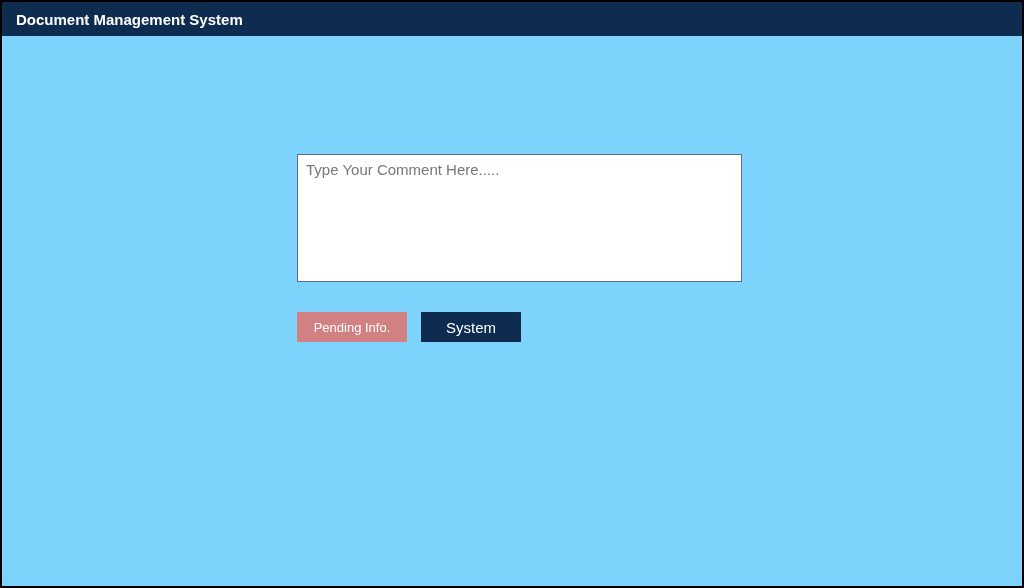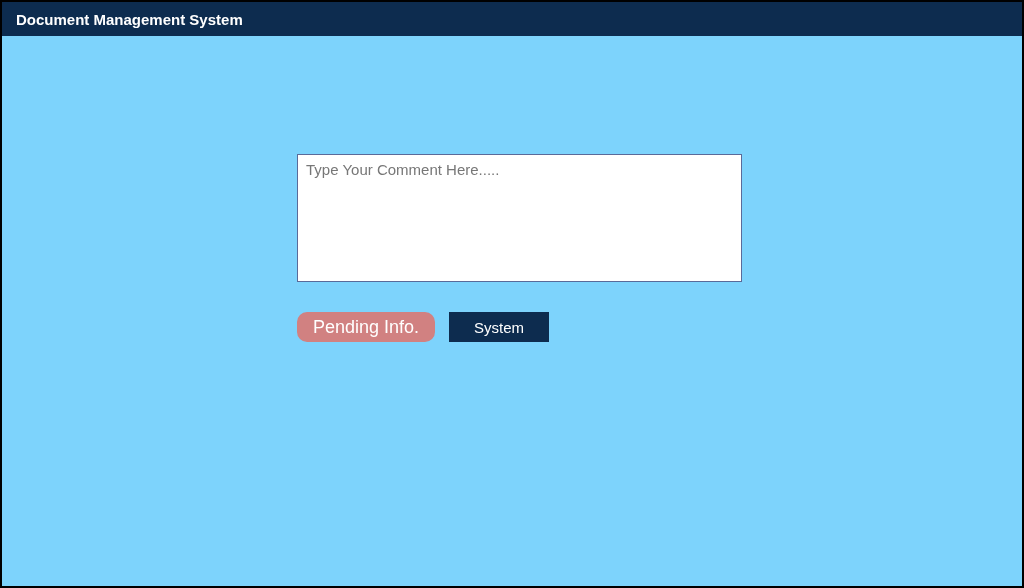--- a/index.html
+++ b/index.html
@@ -68,22 +68,21 @@
       cursor: pointer;
       display: flex;
       align-items: center;
       justify-content: center;
       font-family: 'Segoe UI', Tahoma, Geneva, Verdana, sans-serif;
     }
     .btn-pending {
       background: #d18181;
       color: #fff;
       min-width: 110px;
-      font-size: 18px;
-      border-radius: 10px;
+      font-size: 13px;
     }
     .btn-cancel {
       background: #0d2c4f;
       color: #fff;
       min-width: 100px;
       font-size: 15px;
     }
   </style>
 </head>
 <body>

